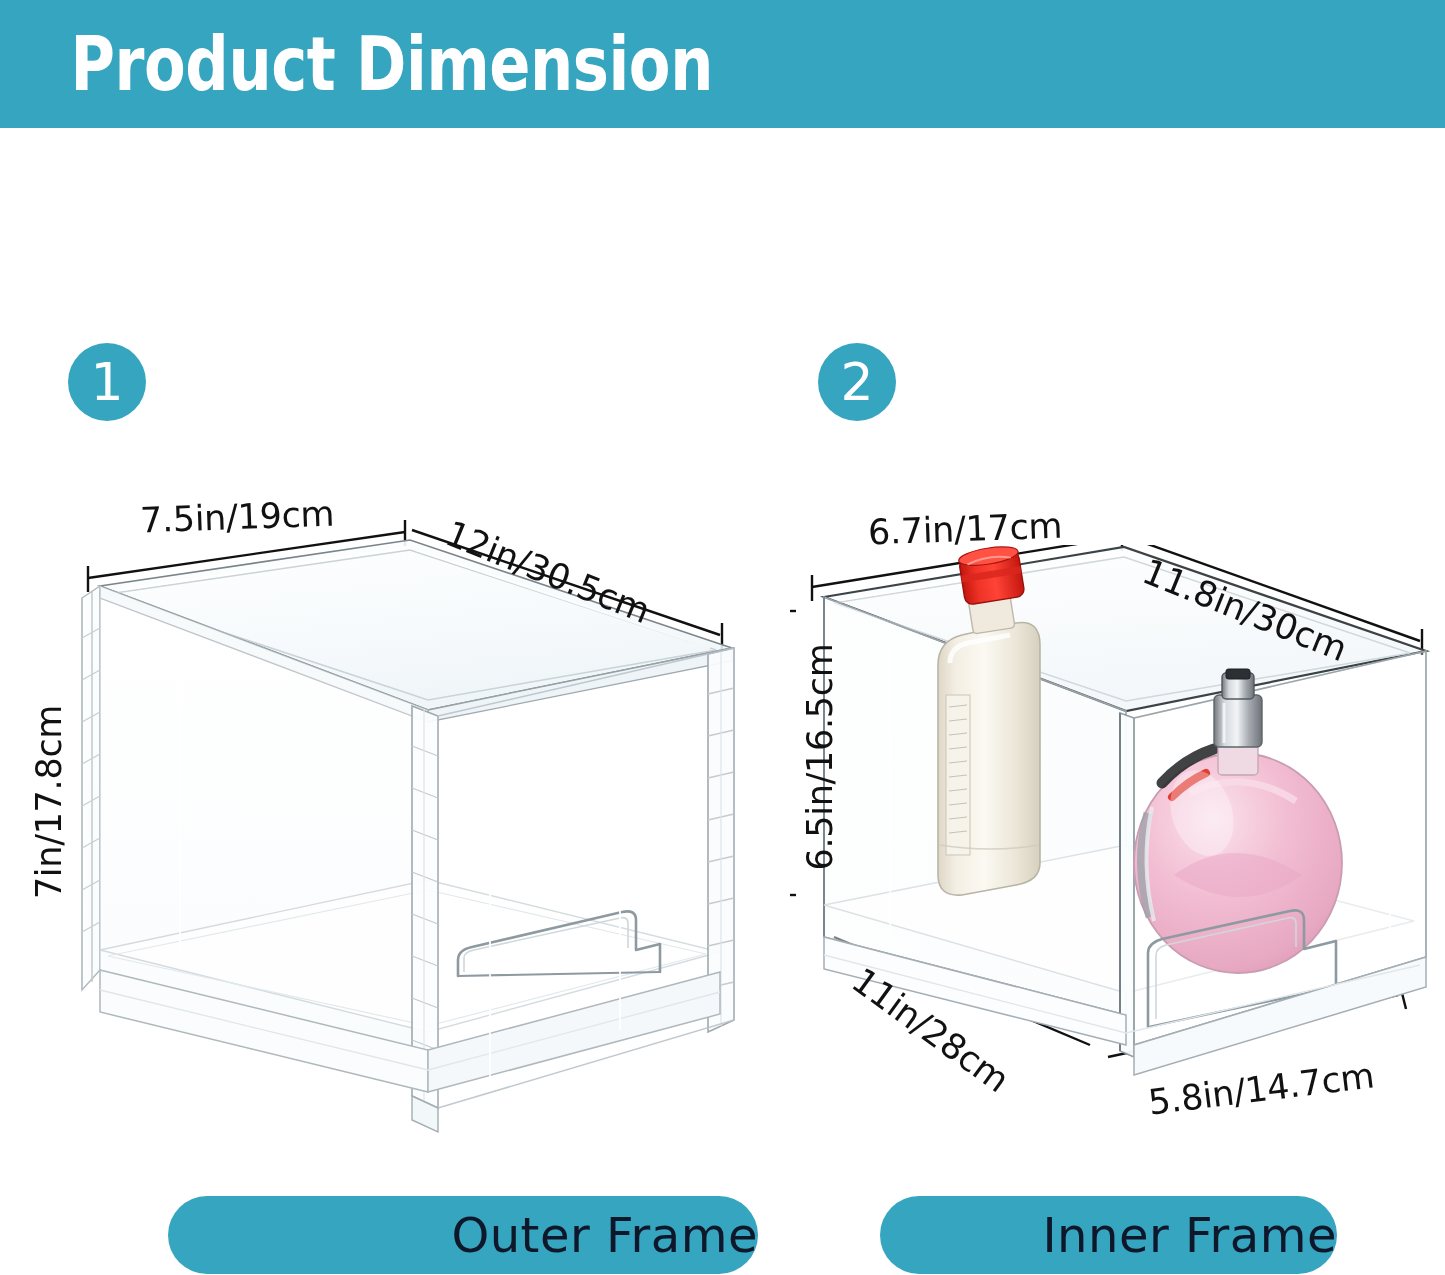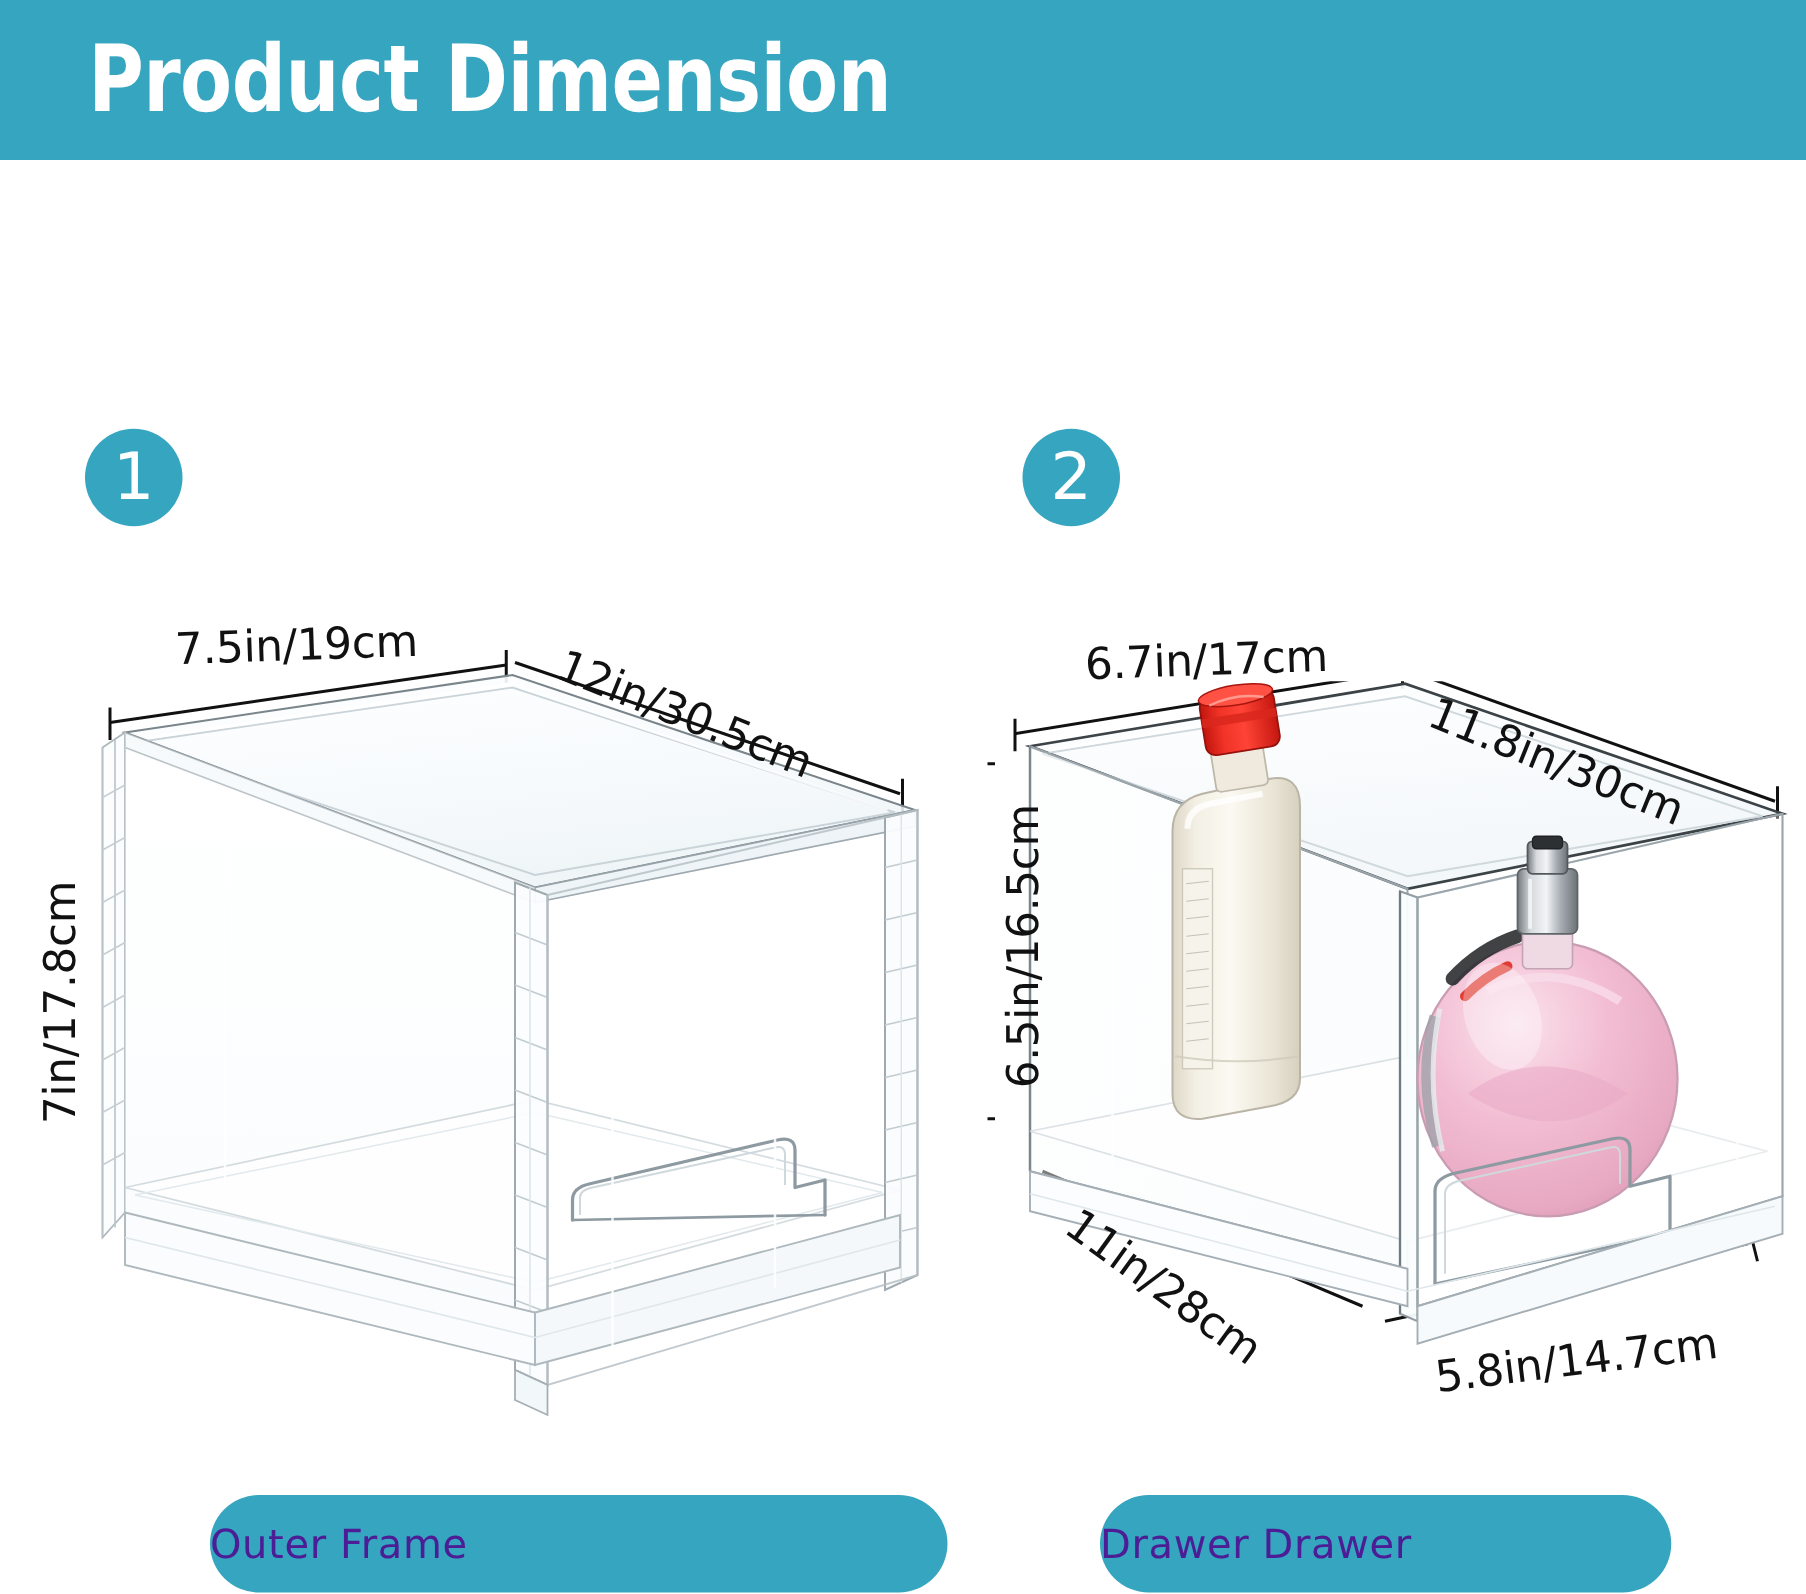--- a/index.html
+++ b/index.html
@@ -45,23 +45,23 @@
   
   .panel{position:absolute;top:128px;height:1147px;}
   #panel-left{left:0;width:722px;}
   #panel-right{left:722px;width:723px;}
 
   
   .pill{
     position:absolute;
     background:#35a5c0;
     border-radius:44px;
-    display:flex;align-items:center;justify-content:flex-start;
-    color:#4c1d95;
-    font-size:32px;
+    display:flex;align-items:center;justify-content:flex-end;
+    color:#0f172a;
+    font-size:48px;
     font-weight:400;
     font-family:"DejaVu Sans","Liberation Sans",sans-serif;
     letter-spacing:0.5px;
     white-space:nowrap;
   }
   #pill-outer{left:168px;top:1196px;width:590px;height:78px;}
   #pill-inner{left:880px;top:1196px;width:457px;height:78px;}
 
   
   .dim{
@@ -396,14 +396,14 @@
 </svg>
 </div>
 
 <div class="dim" id="dim-r-width">6.7in/17cm</div>
 <div class="dim" id="dim-r-depth">11.8in/30cm</div>
 <div class="dim" id="dim-r-height">6.5in/16.5cm</div>
 <div class="dim" id="dim-r-side">11in/28cm</div>
 <div class="dim" id="dim-r-front">5.8in/14.7cm</div>
 
 <div class="pill" id="pill-inner">
-  <span>Drawer Drawer</span>
+  <span>Inner Frame</span>
 </div>
 
 </body></html>

